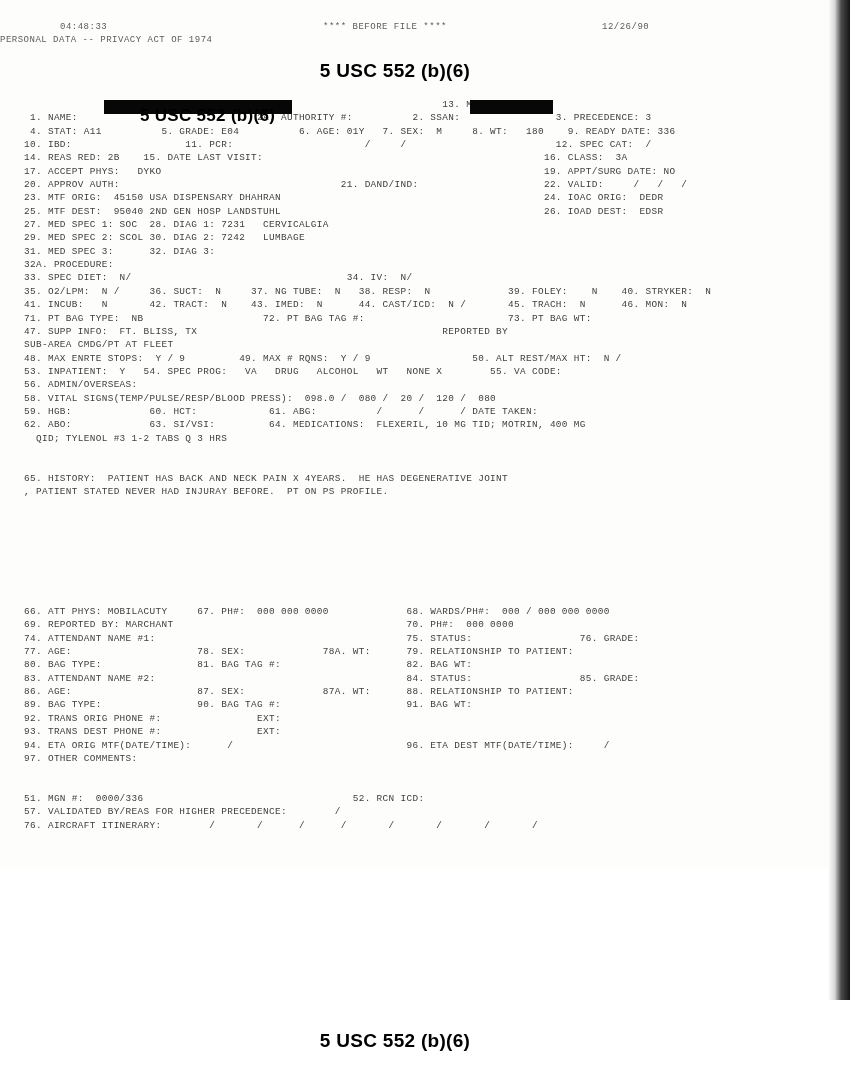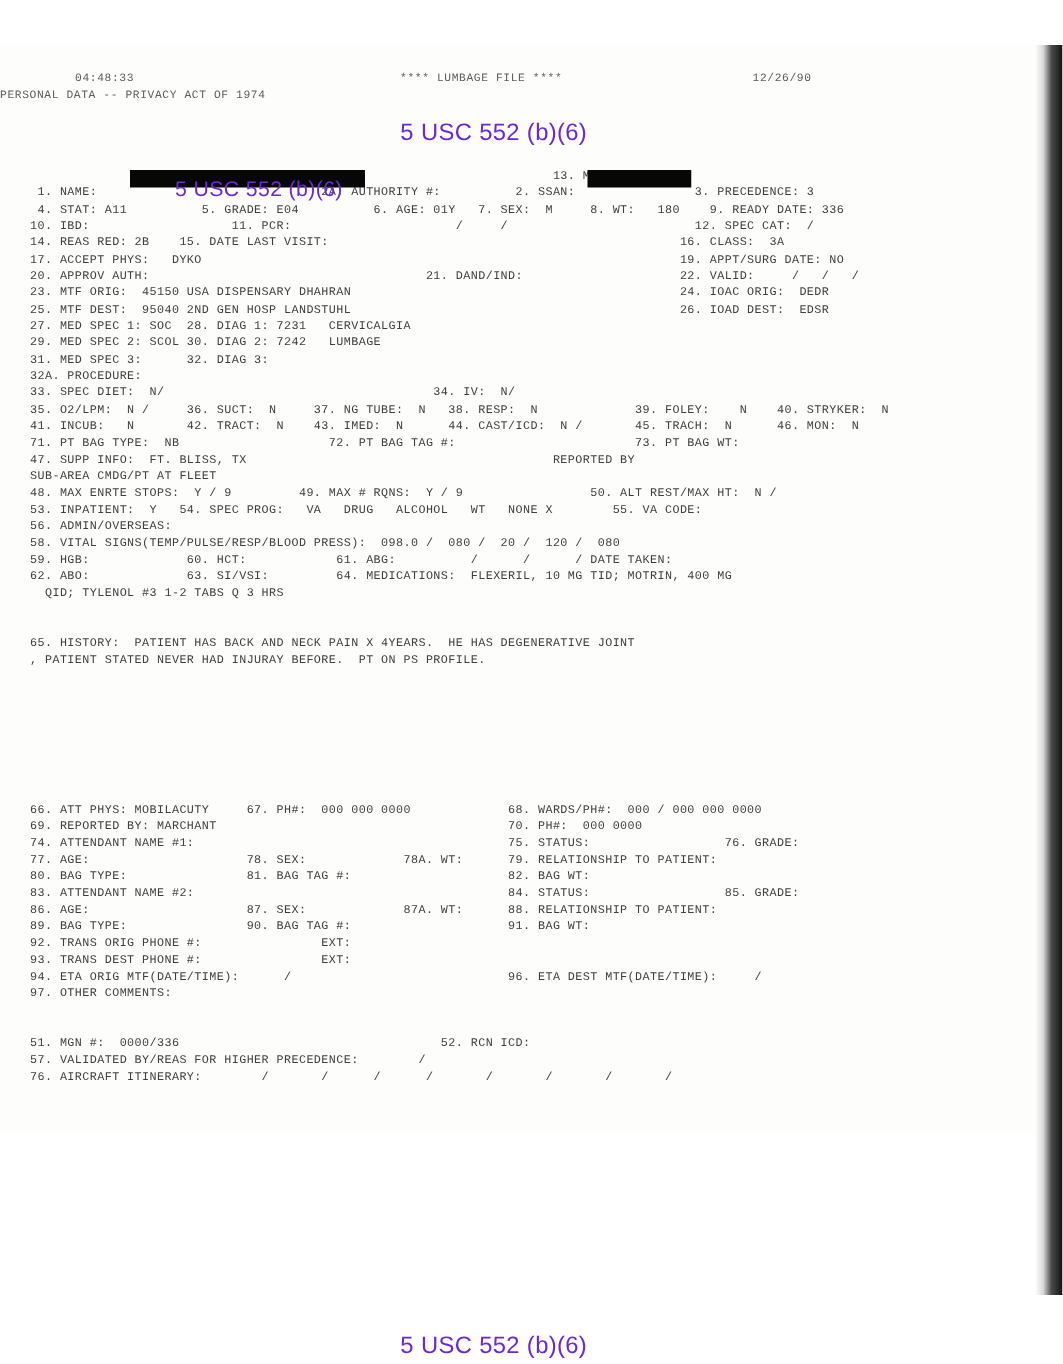--- a/index.html
+++ b/index.html
@@ -13,21 +13,20 @@
     position: relative;
     overflow: hidden;
     font-family: "Liberation Mono", monospace;
   }
   .page {
     position: absolute;
     left: 0; top: 0;
     width: 850px;
     height: 869px;
     background: #fdfdfb;
-    margin-top: 36px;
   }
   
   .scan-edge {
     position: absolute;
     top: 0;
     right: 0;
     width: 22px;
     height: 1000px;
     background: linear-gradient(to right, #ffffff 0%, #d8d8d8 30%, #4a4a4a 60%, #151515 100%);
   }
@@ -69,22 +68,22 @@
   }
   .header-date {
     position: absolute;
     left: 602px;
     top: 0;
     font-family: Liberation Mono, monospace;
   }
   .redaction-stamp {
     position: absolute;
     font-family: "Liberation Sans", sans-serif;
-    font-weight: normal;
-    color: #6d28d9;
+    font-weight: bold;
+    color: #000000;
     letter-spacing: 0.3px;
   }
   #stamp-top {
     top: 60px;
     left: 0;
     width: 790px;
     text-align: center;
     font-size: 19px;
   }
   #stamp-inline {
@@ -134,21 +133,21 @@
 </head>
 <body>
 
 <div class="page">
 
   <div class="scan-edge"></div>
   <div class="scan-edge-bottom"></div>
 
   <div class="header-row">
     <span class="header-time">04:48:33</span>
-    <span class="header-title">**** LUMBAGE FILE ****</span>
+    <span class="header-title">**** BEFORE FILE ****</span>
     <span class="header-sub">PERSONAL DATA -- PRIVACY ACT OF 1974</span>
     <span class="header-date">12/26/90</span>
   </div>
 
   <div class="redaction-stamp" id="stamp-top">5 USC 552 (b)(6)</div>
 
   <div class="body-text" id="body-text"><span class="ln">                                                                      13. MODE:  A</span><span class="ln"> 1. NAME:                              2A. AUTHORITY #:          2. SSAN:                3. PRECEDENCE: 3</span><span class="ln"> 4. STAT: A11          5. GRADE: E04          6. AGE: 01Y   7. SEX:  M     8. WT:   180    9. READY DATE: 336</span><span class="ln">10. IBD:                   11. PCR:                      /     /                         12. SPEC CAT:  /</span><span class="ln">14. REAS RED: 2B    15. DATE LAST VISIT:                                               16. CLASS:  3A</span><span class="ln">17. ACCEPT PHYS:   DYKO                                                                19. APPT/SURG DATE: NO</span><span class="ln">20. APPROV AUTH:                                     21. DAND/IND:                     22. VALID:     /   /   /</span><span class="ln">23. MTF ORIG:  45150 USA DISPENSARY DHAHRAN                                            24. IOAC ORIG:  DEDR</span><span class="ln">25. MTF DEST:  95040 2ND GEN HOSP LANDSTUHL                                            26. IOAD DEST:  EDSR</span><span class="ln">27. MED SPEC 1: SOC  28. DIAG 1: 7231   CERVICALGIA</span><span class="ln">29. MED SPEC 2: SCOL 30. DIAG 2: 7242   LUMBAGE</span><span class="ln">31. MED SPEC 3:      32. DIAG 3:</span><span class="ln">32A. PROCEDURE:</span><span class="ln">33. SPEC DIET:  N/                                    34. IV:  N/</span><span class="ln">35. O2/LPM:  N /     36. SUCT:  N     37. NG TUBE:  N   38. RESP:  N             39. FOLEY:    N    40. STRYKER:  N</span><span class="ln">41. INCUB:   N       42. TRACT:  N    43. IMED:  N      44. CAST/ICD:  N /       45. TRACH:  N      46. MON:  N</span><span class="ln">71. PT BAG TYPE:  NB                    72. PT BAG TAG #:                        73. PT BAG WT:</span><span class="ln">47. SUPP INFO:  FT. BLISS, TX                                         REPORTED BY</span><span class="ln">SUB-AREA CMDG/PT AT FLEET</span><span class="ln">48. MAX ENRTE STOPS:  Y / 9         49. MAX # RQNS:  Y / 9                 50. ALT REST/MAX HT:  N /</span><span class="ln">53. INPATIENT:  Y   54. SPEC PROG:   VA   DRUG   ALCOHOL   WT   NONE X        55. VA CODE:</span><span class="ln">56. ADMIN/OVERSEAS:</span><span class="ln">58. VITAL SIGNS(TEMP/PULSE/RESP/BLOOD PRESS):  098.0 /  080 /  20 /  120 /  080</span><span class="ln">59. HGB:             60. HCT:            61. ABG:          /      /      / DATE TAKEN:</span><span class="ln">62. ABO:             63. SI/VSI:         64. MEDICATIONS:  FLEXERIL, 10 MG TID; MOTRIN, 400 MG</span><span class="ln">  QID; TYLENOL #3 1-2 TABS Q 3 HRS</span><span class="ln">&nbsp;</span><span class="ln">&nbsp;</span><span class="ln">65. HISTORY:  PATIENT HAS BACK AND NECK PAIN X 4YEARS.  HE HAS DEGENERATIVE JOINT</span><span class="ln">, PATIENT STATED NEVER HAD INJURAY BEFORE.  PT ON PS PROFILE.</span><span class="ln">&nbsp;</span><span class="ln">&nbsp;</span><span class="ln">&nbsp;</span><span class="ln">&nbsp;</span><span class="ln">&nbsp;</span><span class="ln">&nbsp;</span><span class="ln">&nbsp;</span><span class="ln">&nbsp;</span><span class="ln">66. ATT PHYS: MOBILACUTY     67. PH#:  000 000 0000             68. WARDS/PH#:  000 / 000 000 0000</span><span class="ln">69. REPORTED BY: MARCHANT                                       70. PH#:  000 0000</span><span class="ln">74. ATTENDANT NAME #1:                                          75. STATUS:                  76. GRADE:</span><span class="ln">77. AGE:                     78. SEX:             78A. WT:      79. RELATIONSHIP TO PATIENT:</span><span class="ln">80. BAG TYPE:                81. BAG TAG #:                     82. BAG WT:</span><span class="ln">83. ATTENDANT NAME #2:                                          84. STATUS:                  85. GRADE:</span><span class="ln">86. AGE:                     87. SEX:             87A. WT:      88. RELATIONSHIP TO PATIENT:</span><span class="ln">89. BAG TYPE:                90. BAG TAG #:                     91. BAG WT:</span><span class="ln">92. TRANS ORIG PHONE #:                EXT:</span><span class="ln">93. TRANS DEST PHONE #:                EXT:</span><span class="ln">94. ETA ORIG MTF(DATE/TIME):      /                             96. ETA DEST MTF(DATE/TIME):     /</span><span class="ln">97. OTHER COMMENTS:</span><span class="ln">&nbsp;</span><span class="ln">&nbsp;</span><span class="ln">51. MGN #:  0000/336                                   52. RCN ICD:</span><span class="ln">57. VALIDATED BY/REAS FOR HIGHER PRECEDENCE:        /</span><span class="ln">76. AIRCRAFT ITINERARY:        /       /      /      /       /       /       /       /</span></div>
 
   <div class="bar" id="redact-name"></div>
   <div class="bar" id="redact-ssan"></div>

